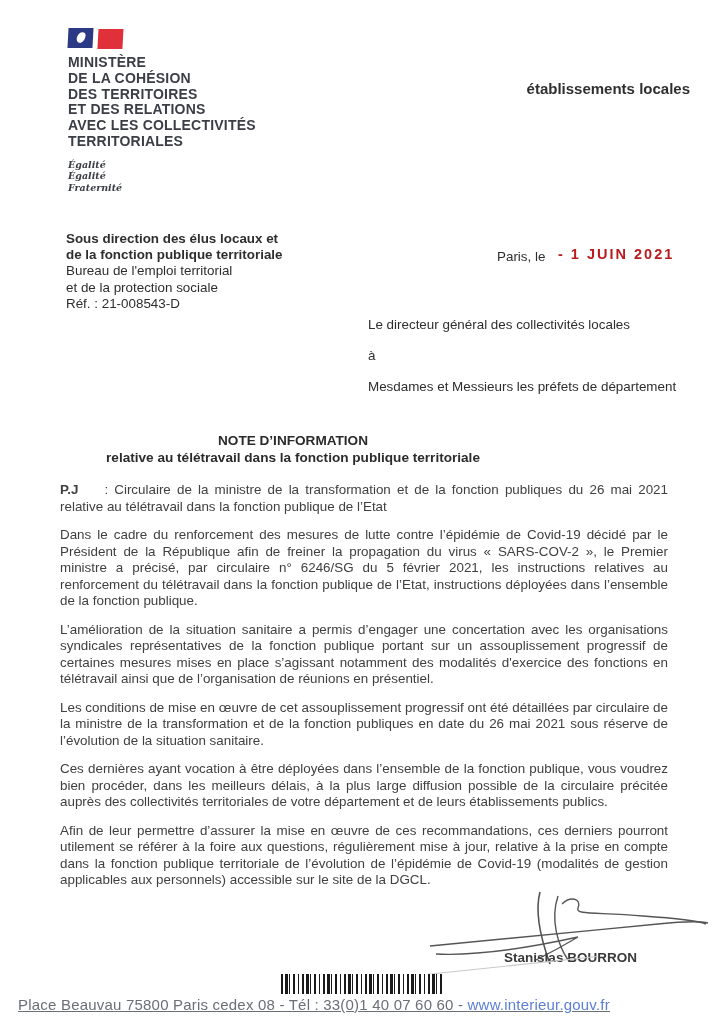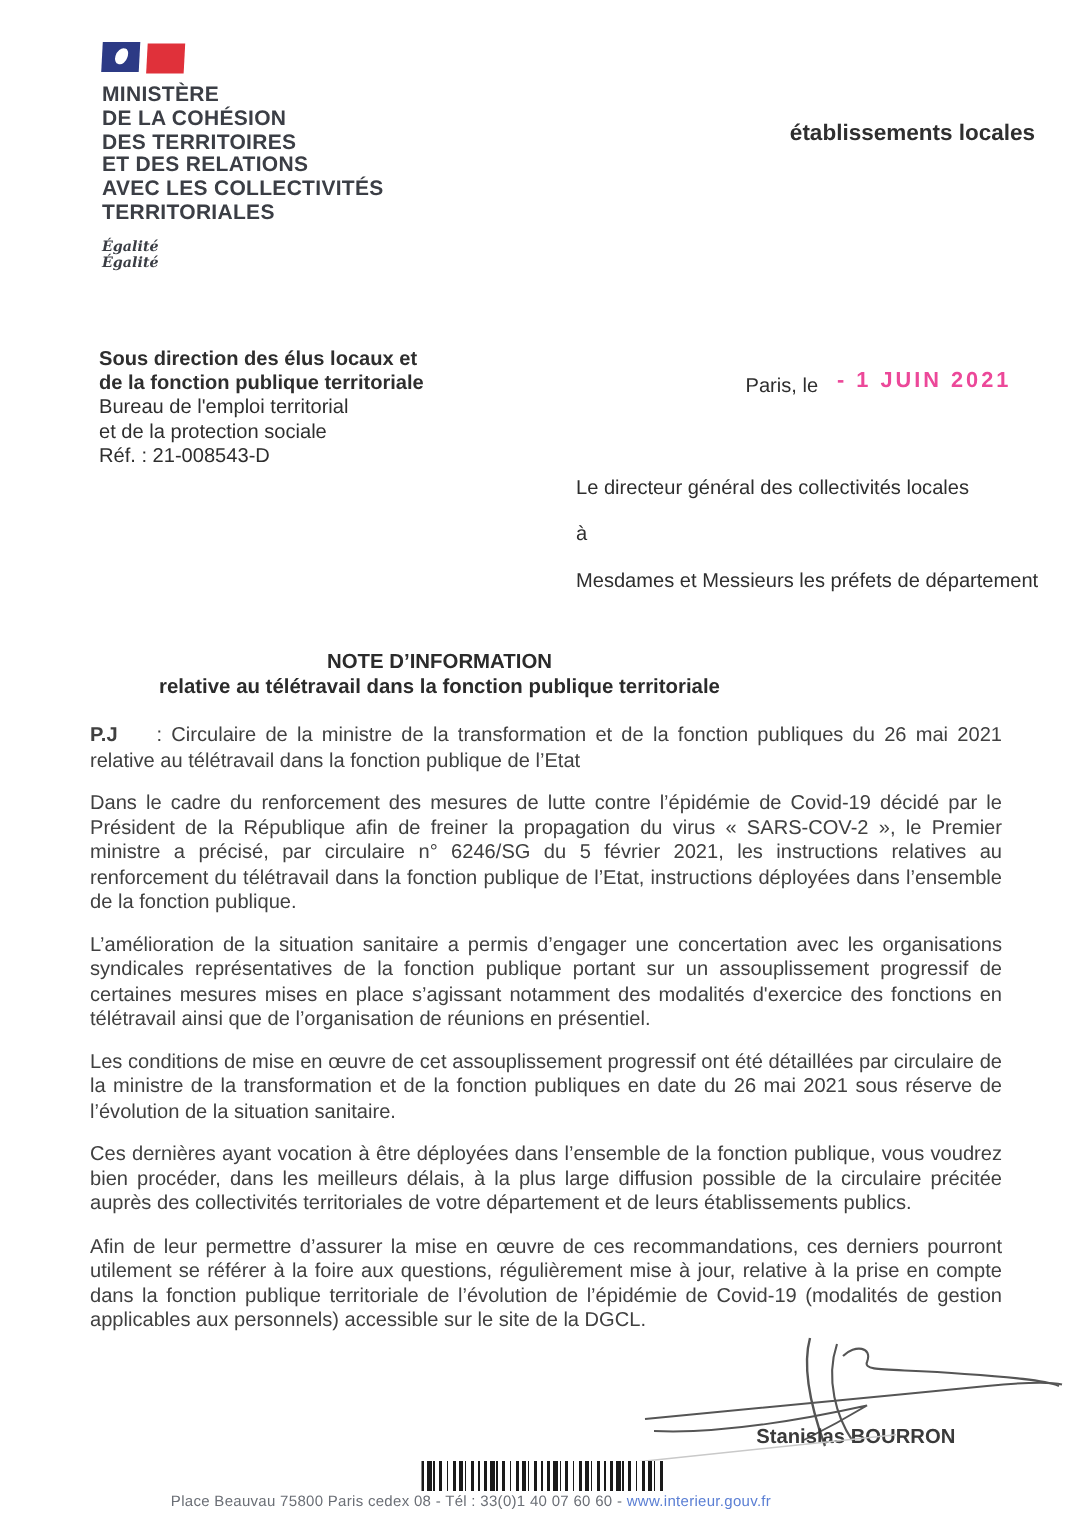--- a/index.html
+++ b/index.html
@@ -13,39 +13,39 @@
   .flag-blue{width:25px;height:20px;background:#2c3a85;position:relative;transform:skewX(-3deg);}
   .flag-blue::after{content:"";position:absolute;left:9px;top:4px;width:8px;height:11px;background:#ffffff;border-radius:60% 40% 55% 45%;transform:rotate(14deg);}
   .flag-red{width:25px;height:20px;background:#e0313a;transform:skewX(-3deg) translateY(1px);}
   .ministry{font-weight:bold;font-size:14px;line-height:15.8px;letter-spacing:.2px;color:#3b3e45;}
   .motto{margin-top:9px;font-family:"DejaVu Serif", serif;font-style:italic;font-weight:bold;font-size:9.5px;line-height:11.5px;color:#3a3d44;}
   .direction{position:absolute;right:34px;top:80px;width:260px;text-align:right;font-weight:bold;font-size:15px;line-height:18px;color:#2f2f2f;}
   
   .sender{position:absolute;left:66px;top:231px;font-size:13.4px;line-height:16.2px;}
   .sender .b{font-weight:bold;}
   .dateline{position:absolute;left:497px;top:249px;font-size:13.4px;}
-  .stamp{position:absolute;left:558px;top:246px;font-size:14.5px;font-weight:bold;letter-spacing:2px;color:#ec4899;white-space:nowrap;}
+  .stamp{position:absolute;left:558px;top:246px;font-size:14.5px;font-weight:bold;letter-spacing:2px;color:#b91c1c;white-space:nowrap;}
   
-  .recipient{position:absolute;left:368px;top:317px;width:330px;font-size:13.4px;line-height:16px;margin-left:16px;}
+  .recipient{position:absolute;left:368px;top:317px;width:330px;font-size:13.4px;line-height:16px;}
   .recipient div{margin-bottom:15px;}
   
   .title{position:absolute;left:0;top:432px;width:586px;text-align:center;font-weight:bold;font-size:13.6px;line-height:17px;color:#2b2b2b;}
   
   .body{position:absolute;left:60px;top:482px;width:608px;font-size:13.4px;line-height:16.5px;color:#404040;}
   .body p{margin:0 0 12px 0;text-align:justify;}
   .pj-label{font-weight:bold;margin-right:26px;}
   
   .signature{position:absolute;left:428px;top:890px;width:285px;}
   .sig-svg{display:block;}
   .sig-name{margin-top:-16px;text-align:center;font-weight:bold;font-size:13.5px;color:#3a3a3a;}
   .sig-underline{position:absolute;left:-60px;top:78px;width:230px;height:1px;background:#c9c9c9;transform:rotate(-6deg);}
   
   .barcode{position:absolute;left:50%;top:974px;transform:translateX(-50%);width:162px;height:20px;
     background:repeating-linear-gradient(90deg,#1a1a1a 0 2px,#fff 2px 4px,#1a1a1a 4px 7px,#fff 7px 8px,#1a1a1a 8px 9px,#fff 9px 12px,#1a1a1a 12px 14px,#fff 14px 17px,#1a1a1a 17px 18px,#fff 18px 21px);}
-  .footer{position:absolute;left:0;top:996px;width:628px;text-align:center;font-size:10px;color:#6b6f76;letter-spacing:.2px;}
+  .footer{position:absolute;left:0;top:996px;width:628px;text-align:center;font-size:15px;color:#6b6f76;letter-spacing:.2px;text-decoration:underline;}
   .footer a{color:#5b7fd4;text-decoration:none;}
 </style>
 </head>
 <body>
 
 <div class="page">
 
   <div class="gov-block">
     <div class="flag">
       <div class="flag-blue"></div>
@@ -55,20 +55,21 @@
       <div>MINISTÈRE</div>
       <div>DE LA COHÉSION</div>
       <div>DES TERRITOIRES</div>
       <div>ET DES RELATIONS</div>
       <div>AVEC LES COLLECTIVITÉS</div>
       <div>TERRITORIALES</div>
     </div>
     <div class="motto">
       <div>Égalité</div>
       <div>Égalité</div>
+      <div>Fraternité</div>
     </div>
   </div>
 
   <div class="direction">
     <div>établissements locales</div>
   </div>
 
   <div class="sender">
     <div class="b">Sous direction des élus locaux et</div>
     <div class="b">de la fonction publique territoriale</div>

